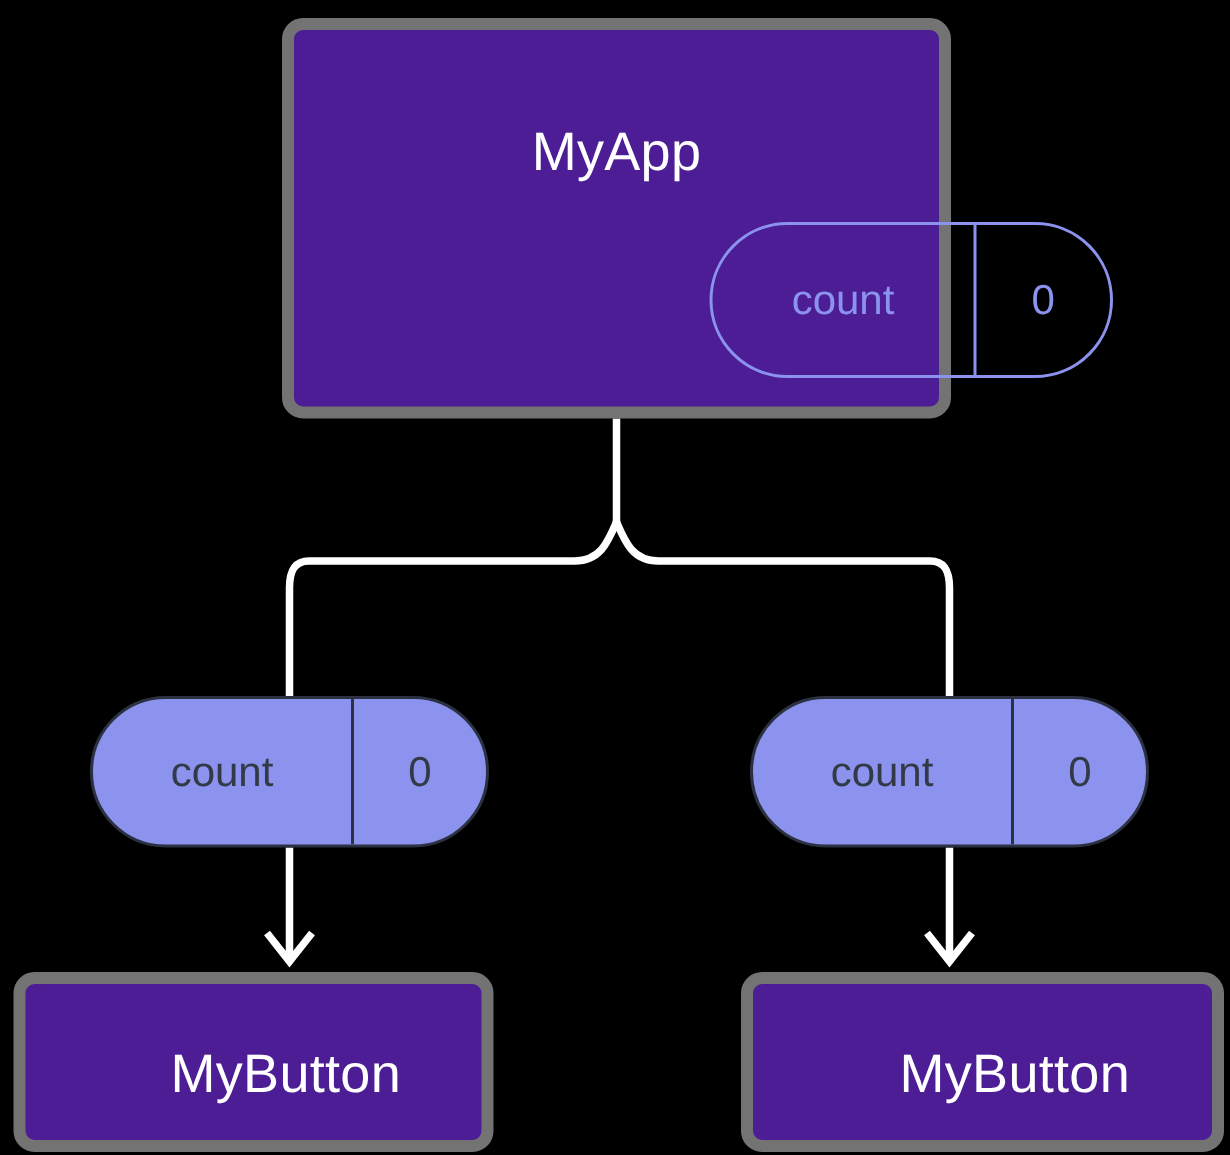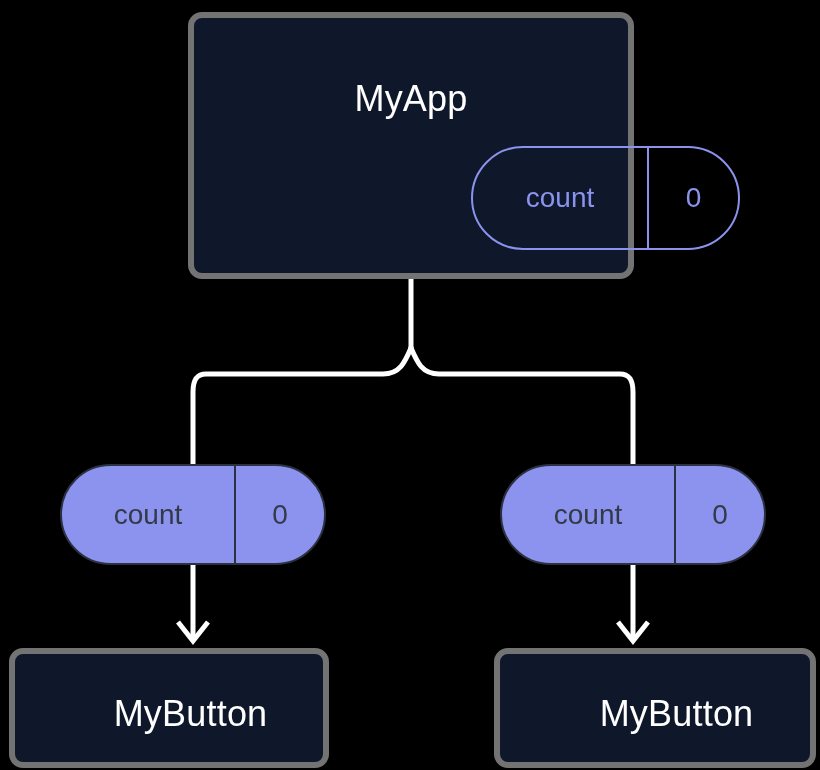--- a/index.html
+++ b/index.html
@@ -20,22 +20,22 @@
     inset: 0;
     width: 820px;
     height: 770px;
     pointer-events: none;
   }
 
   
   .node-box {
     position: absolute;
     box-sizing: border-box;
-    background: #0f172a;
-    border: 6px solid #737373;
+    background: #4c1d95;
+    border: 8px solid #737373;
     border-radius: 14px;
   }
   .node-title {
     position: absolute;
     left: 0;
     right: 0;
     text-align: center;
     color: #ffffff;
     font-size: 36px;
     font-weight: 400;

